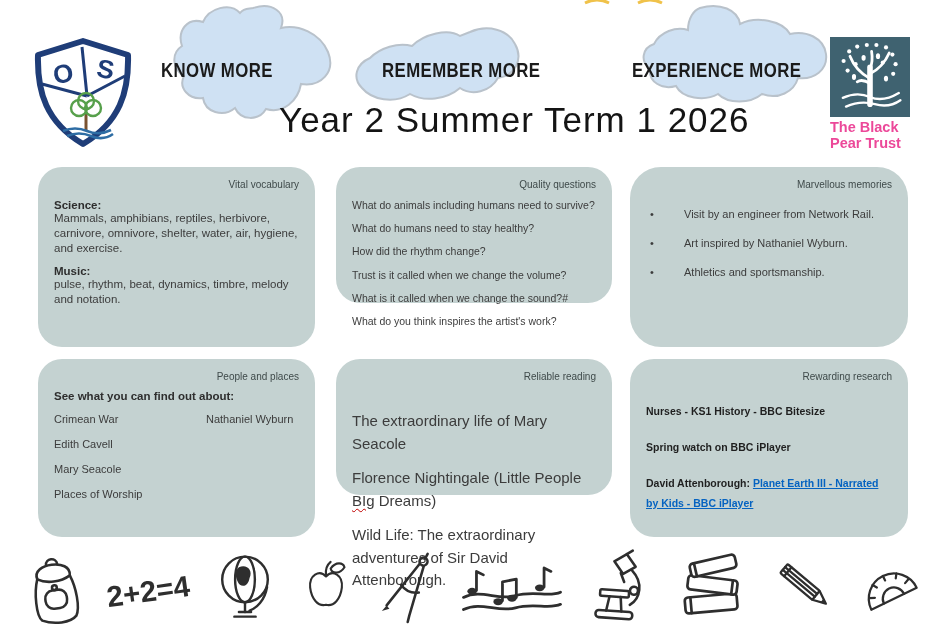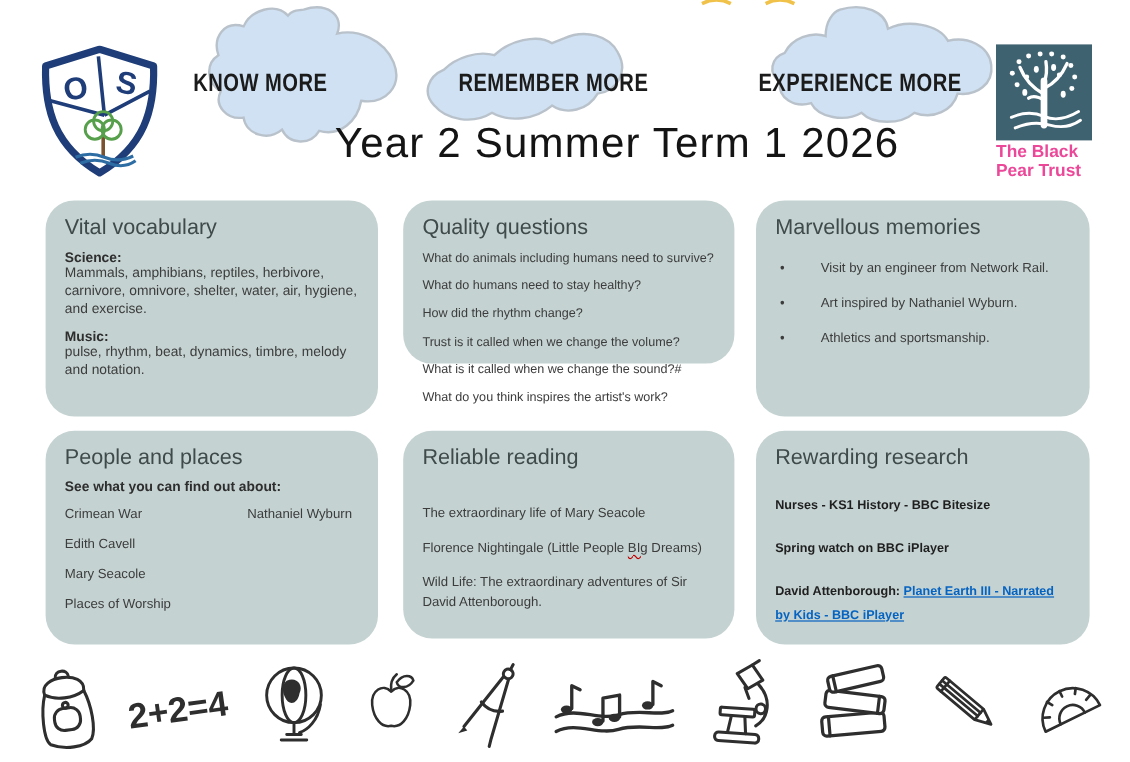--- a/index.html
+++ b/index.html
@@ -18,39 +18,39 @@
               font-size:35px;letter-spacing:1px;color:#141414;white-space:nowrap;}
   .trust{position:absolute;left:830px;top:37px;width:84px;text-align:left;}
   .trust-square{width:80px;height:80px;background:#3f6270;}
   .trust-name{margin-top:3px;font-size:14.5px;font-weight:700;color:#ec4899;line-height:1.08;}
 
   
   .panel{position:absolute;background:#c4d2d1;border-radius:24px;box-sizing:border-box;
          padding:10px 16px;color:#3c3c3c;}
   .p1{left:38px;top:167px;width:277px;height:180px;}
   .p2{left:336px;top:167px;width:276px;height:136px;}
-  .p3{left:630px;top:167px;width:278px;height:180px;}
+  .p3{left:630px;top:167px;width:278px;height:180px;border-radius:31px;}
   .p4{left:38px;top:359px;width:277px;height:178px;}
-  .p5{left:336px;top:359px;width:276px;height:173px;}
+  .p5{left:336px;top:359px;width:276px;height:136px;}
   .p6{left:630px;top:359px;width:278px;height:178px;}
-  .panel h2{margin:2px 0 8px;font-size:18px;font-weight:400;text-align:left;color:#3f4a4a;}
+  .panel h2{margin:2px 0 8px;font-size:10px;font-weight:400;text-align:right;color:#3f4a4a;}
 
   .vocab-head{font-size:11.5px;font-weight:700;color:#2e2e2e;margin-top:9px;}
   .vocab-text{font-size:11.5px;line-height:1.3;}
 
   .question{font-size:10.5px;margin:0 0 9px;line-height:1.35;}
 
   .mem-item{display:flex;font-size:11px;margin:0 0 17px;}
   .mem-item .bullet{width:34px;flex:none;padding-left:4px;}
 
   .pp-intro{font-size:11.5px;font-weight:700;color:#2e2e2e;margin:2px 0 11px;}
   .pp-row{font-size:11px;margin:0 0 13px;}
   .pp-row1{display:grid;grid-template-columns:152px 1fr;}
 
-  .read-item{font-size:11px;line-height:1.5;margin:8px 0 12px;}
+  .read-item{font-size:15px;line-height:1.5;margin:8px 0 12px;}
   .misspelled{text-decoration:underline wavy #c00000;text-decoration-thickness:1px;text-underline-offset:2px;}
 
   .res-item{font-size:10.5px;font-weight:600;color:#1f1f1f;margin:0 0 16px;line-height:1.9;}
   .res-link{color:#0563c1;text-decoration:underline;cursor:pointer;}
 
   
   .footer-icons{position:absolute;left:14px;top:543px;width:914px;height:88px;
                 display:flex;justify-content:space-between;align-items:center;}
   .doodle{flex:none;}
   .doodle svg{display:block;}

